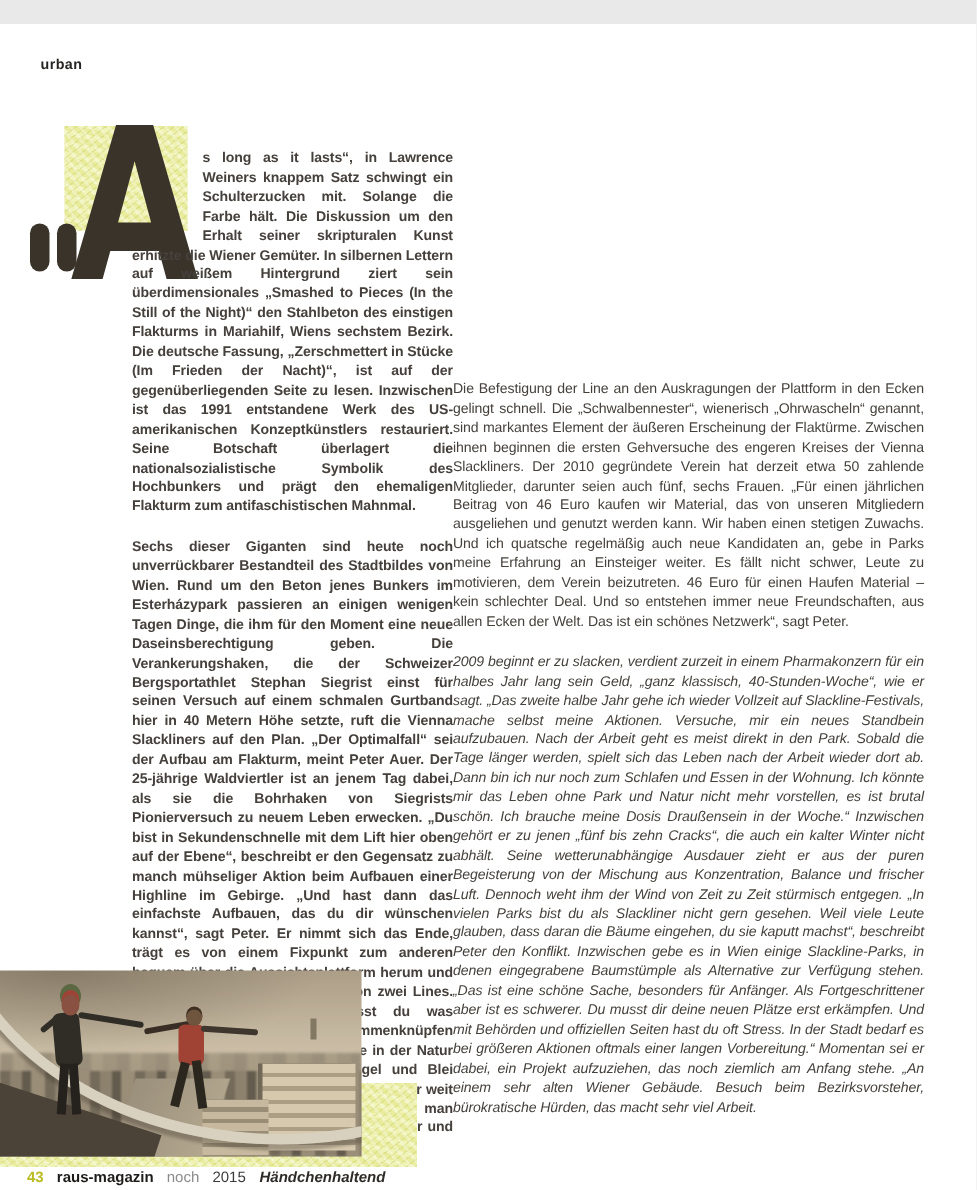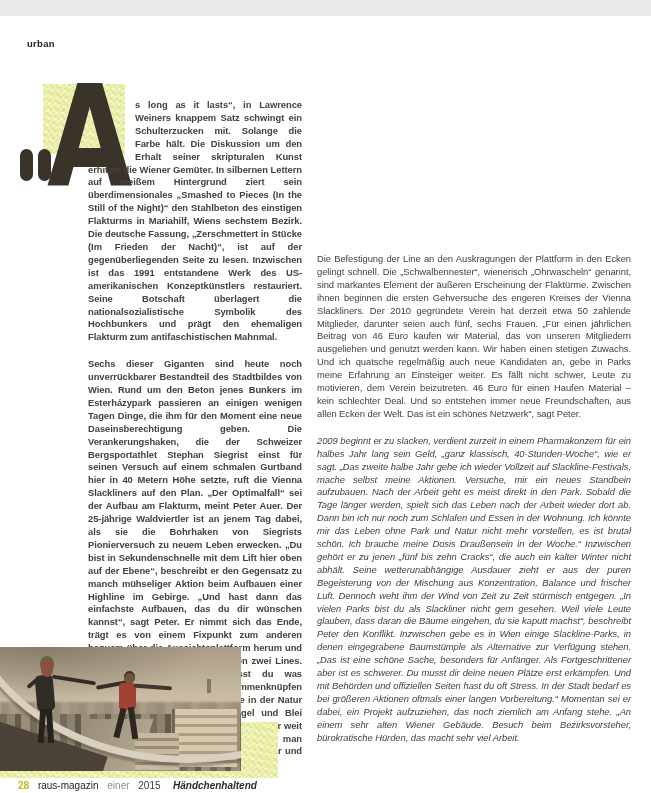--- a/index.html
+++ b/index.html
@@ -38,21 +38,21 @@
   }
   .quote-bar.b1 { left:20px; }
   .quote-bar.b2 { left:38px; }
 
   
   .body-text {
     font-size:9.4px; line-height:12.9px; color:#45403b;
     text-align:justify; letter-spacing:-0.05px;
   }
   .col-left  { position:absolute; left:88px;  top:83px;  width:214px;font-weight:bold; }
-  .col-right { position:absolute; left:317px; top:237px; width:314px; }
+  .col-right { position:absolute; left:302px; top:237px; width:314px; }
   .para + .para { margin-top:14px; }
   .dropcap-spacer { float:left; width:47px; height:53px; }
 
   
   .photo-mat { position:absolute; left:0; top:706px; width:278px; height:56px; }
   .photo {
     position:absolute; left:0; top:631px; width:241px; height:124px;
     overflow:hidden; background:linear-gradient(#a89b85 0%, #c8bca6 42%, #b3a68f 60%, #9a8e79 100%);
     filter:sepia(.12) contrast(.95);
   }
@@ -97,21 +97,21 @@
   .f2-leg-2 { left:130px; top:60px; width:6px; height:32px; background:#262118; transform:rotate(-8deg); }
 
   
   .photo-caption {
     position:absolute; left:173px; top:764px;
     font-size:10px; font-weight:bold; font-style:italic; color:#2e2a26;
   }
   .footer { position:absolute; left:18px; top:764px; font-size:10px; white-space:nowrap; }
   .footer span { margin-right:6px; }
   .footer .pagenum  { color:#b9bd20; font-weight:bold; }
-  .footer .magname  { color:#1e1c1a; font-weight:normal; }
+  .footer .magname  { color:#1e1c1a; font-weight:bold; }
   .footer .issue    { color:#8b8b8b; }
   .footer .year     { color:#3c3a38; }
 </style>
 </head>
 <body>
 
 <div class="page">
 
   <div class="section-label">urban</div>
 
@@ -160,19 +160,19 @@
     <div class="fig f2-torso"></div>
     <div class="fig f2-head"></div>
     <div class="fig f2-arm-r"></div>
     <div class="fig f2-leg-1"></div>
     <div class="fig f2-leg-2"></div>
   </div>
 
   <div class="photo-caption">Händchenhaltend</div>
 
   <div class="footer">
-    <span class="pagenum">28</span>
+    <span class="pagenum">43</span>
     <span class="magname">raus-magazin</span>
-    <span class="issue">einer</span>
+    <span class="issue">noch</span>
     <span class="year">2015</span>
   </div>
 
 </div>
 
 </body></html>

